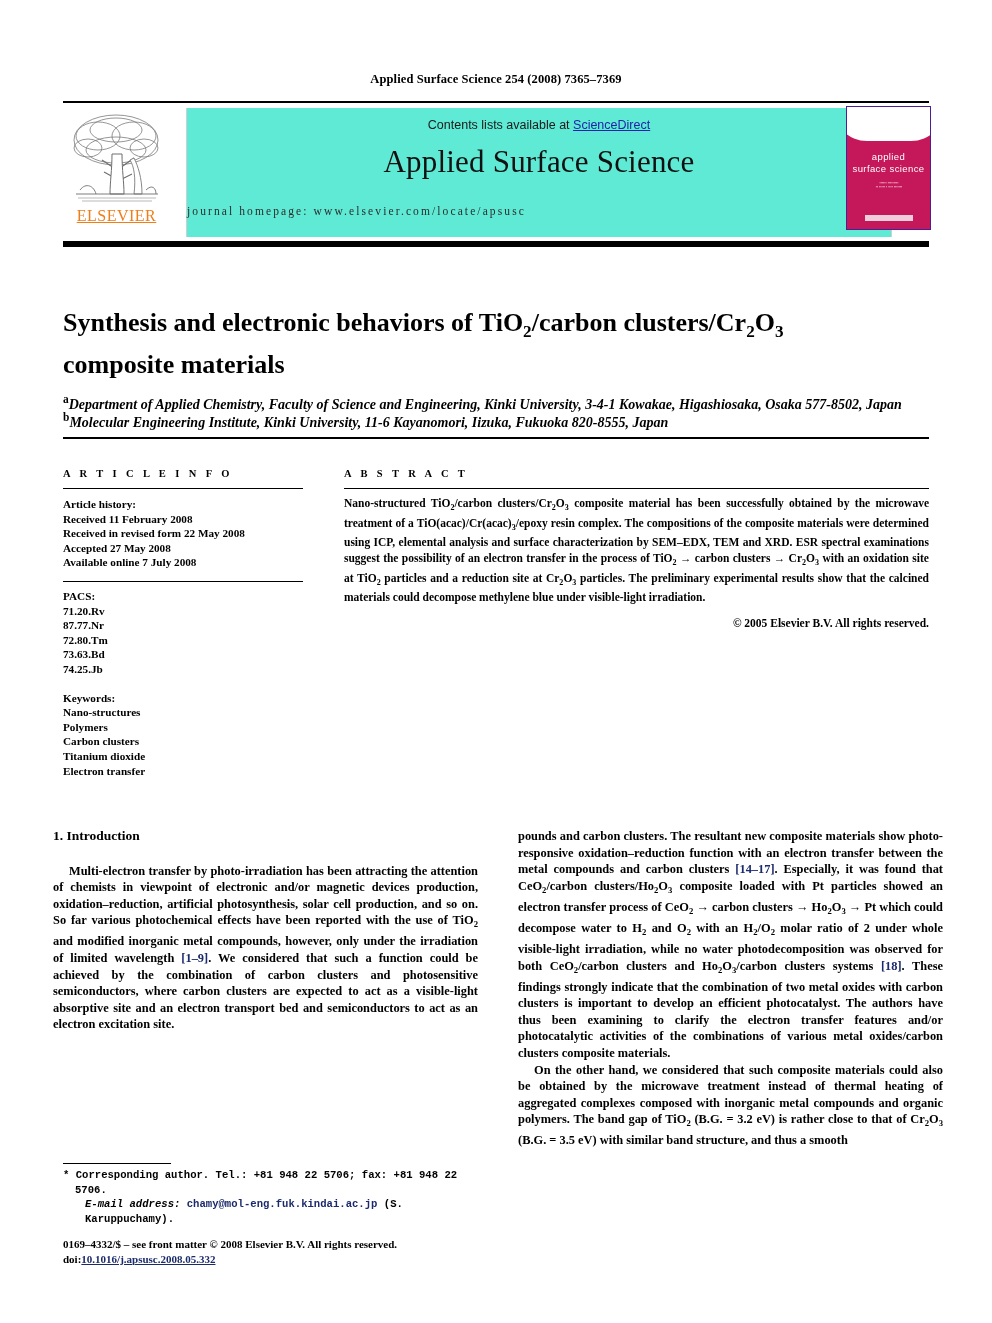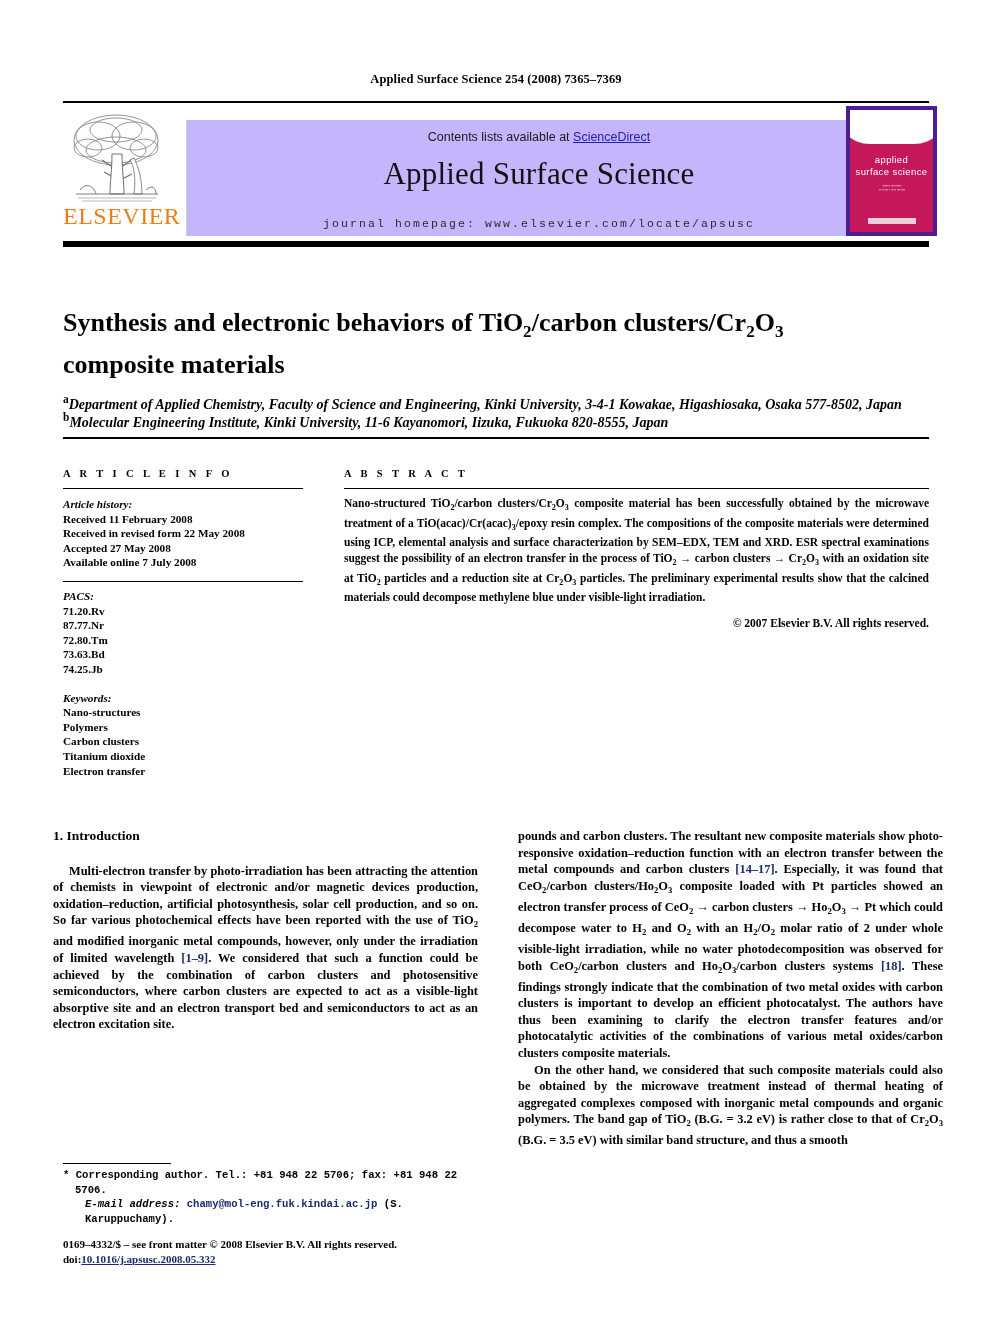--- a/index.html
+++ b/index.html
@@ -62,30 +62,31 @@
     height: 94px;
     overflow: hidden;
   }
   .elsevier-word {
     position: absolute;
     left: 0; top: 98px;
     width: 107px;
     text-align: center;
     color: #ef7d1a;
     font-family: "Liberation Serif", serif;
-    font-size: 24px;
+    font-size: 16px;
     letter-spacing: 0.5px;
     line-height: 24px;
+    text-decoration: underline;
   }
   .banner {
     position: absolute;
-    left: 123px; top: 16px;
+    left: 123px; top: 4px;
     width: 704px;
-    height: 116px;
-    background: #c4b5fd;
+    height: 129px;
+    background: #5eead4;
     border-left: 1px solid #cfcfcf;
     border-right: 1px solid #cfcfcf;
   }
   .banner-contents {
     position: absolute;
     left: 0; top: 10px;
     width: 100%;
     text-align: center;
     font-family: "Liberation Sans", sans-serif;
     font-size: 12.5px;
@@ -99,32 +100,31 @@
     text-align: center;
     font-family: "Liberation Serif", serif;
     font-size: 31px;
     color: #111;
     letter-spacing: 0.2px;
   }
   .banner-home {
     position: absolute;
     left: 0; top: 97px;
     width: 100%;
-    text-align: center;
-    font-family: Liberation Mono, monospace;
+    font-family: Liberation Serif, serif;
     font-size: 11.5px;
     letter-spacing: 2.1px;
     color: #2c2c2c;
   }
   .cover {
     position: absolute;
     left: 783px; top: 2px;
     width: 83px;
     height: 122px;
-    border: 4px solid #4c1d95;
+    border: 1px solid #4c1d95;
     background: #6d28d9;
     overflow: hidden;
   }
   .cover-top {
     position: absolute;
     left: 0; top: 0;
     width: 100%; height: 24px;
     background: #fff;
   }
   .cover-mark {
@@ -263,21 +263,20 @@
   }
   .info-rule.second { margin: 11px 0 7px 0; }
   .info-body {
     font-family: "Liberation Serif", serif;
     font-weight: bold;
     font-size: 11.2px;
     line-height: 14.6px;
     color: #000;
   }
   .info-body .it {
-    font-style: italic;
   }
   .gap { height: 14px; }
 
   .abs-col {
     position: absolute;
     left: 344px; top: 468px;
     width: 585px;
   }
   .abs-rule {
     width: 585px;
@@ -468,21 +467,21 @@
       <div>Carbon clusters</div>
       <div>Titanium dioxide</div>
       <div>Electron transfer</div>
     </div>
   </div>
 
   <div class="abs-col">
     <div class="sechead">A B S T R A C T</div>
     <div class="abs-rule"></div>
     <div class="abs-body">Nano-structured TiO<sub>2</sub>/carbon clusters/Cr<sub>2</sub>O<sub>3</sub> composite material has been successfully obtained by the microwave treatment of a TiO(acac)/Cr(acac)<sub>3</sub>/epoxy resin complex. The compositions of the composite materials were determined using ICP, elemental analysis and surface characterization by SEM–EDX, TEM and XRD. ESR spectral examinations suggest the possibility of an electron transfer in the process of TiO<sub>2</sub> → carbon clusters → Cr<sub>2</sub>O<sub>3</sub> with an oxidation site at TiO<sub>2</sub> particles and a reduction site at Cr<sub>2</sub>O<sub>3</sub> particles. The preliminary experimental results show that the calcined materials could decompose methylene blue under visible-light irradiation.</div>
-    <div class="abs-copy">© 2007 Elsevier B.V. All rights reserved.</div>
+    <div class="abs-copy">© 2005 Elsevier B.V. All rights reserved.</div>
   </div>
 
   <div class="col left">
     <div class="h2">1. Introduction</div>
     <p>Multi-electron transfer by photo-irradiation has been attracting the attention of chemists in viewpoint of electronic and/or magnetic devices production, oxidation–reduction, artificial photosynthesis, solar cell production, and so on. So far various photochemical effects have been reported with the use of TiO<sub>2</sub> and modified inorganic metal compounds, however, only under the irradiation of limited wavelength <span class="ref">[1–9]</span>. We considered that such a function could be achieved by the combination of carbon clusters and photosensitive semiconductors, where carbon clusters are expected to act as a visible-light absorptive site and an electron transport bed and semiconductors to act as an electron excitation site.</p>
   </div>
 
   <div class="col right">
     <p style="text-indent:0">pounds and carbon clusters. The resultant new composite materials show photo-responsive oxidation–reduction function with an electron transfer between the metal compounds and carbon clusters <span class="ref">[14–17]</span>. Especially, it was found that CeO<sub>2</sub>/carbon clusters/Ho<sub>2</sub>O<sub>3</sub> composite loaded with Pt particles showed an electron transfer process of CeO<sub>2</sub> → carbon clusters → Ho<sub>2</sub>O<sub>3</sub> → Pt which could decompose water to H<sub>2</sub> and O<sub>2</sub> with an H<sub>2</sub>/O<sub>2</sub> molar ratio of 2 under whole visible-light irradiation, while no water photodecomposition was observed for both CeO<sub>2</sub>/carbon clusters and Ho<sub>2</sub>O<sub>3</sub>/carbon clusters systems <span class="ref">[18]</span>. These findings strongly indicate that the combination of two metal oxides with carbon clusters is important to develop an efficient photocatalyst. The authors have thus been examining to clarify the electron transfer features and/or photocatalytic activities of the combinations of various metal oxides/carbon clusters composite materials.</p>
     <p>On the other hand, we considered that such composite materials could also be obtained by the microwave treatment instead of thermal heating of aggregated complexes composed with inorganic metal compounds and organic polymers. The band gap of TiO<sub>2</sub> (B.G. = 3.2 eV) is rather close to that of Cr<sub>2</sub>O<sub>3</sub> (B.G. = 3.5 eV) with similar band structure, and thus a smooth</p>

